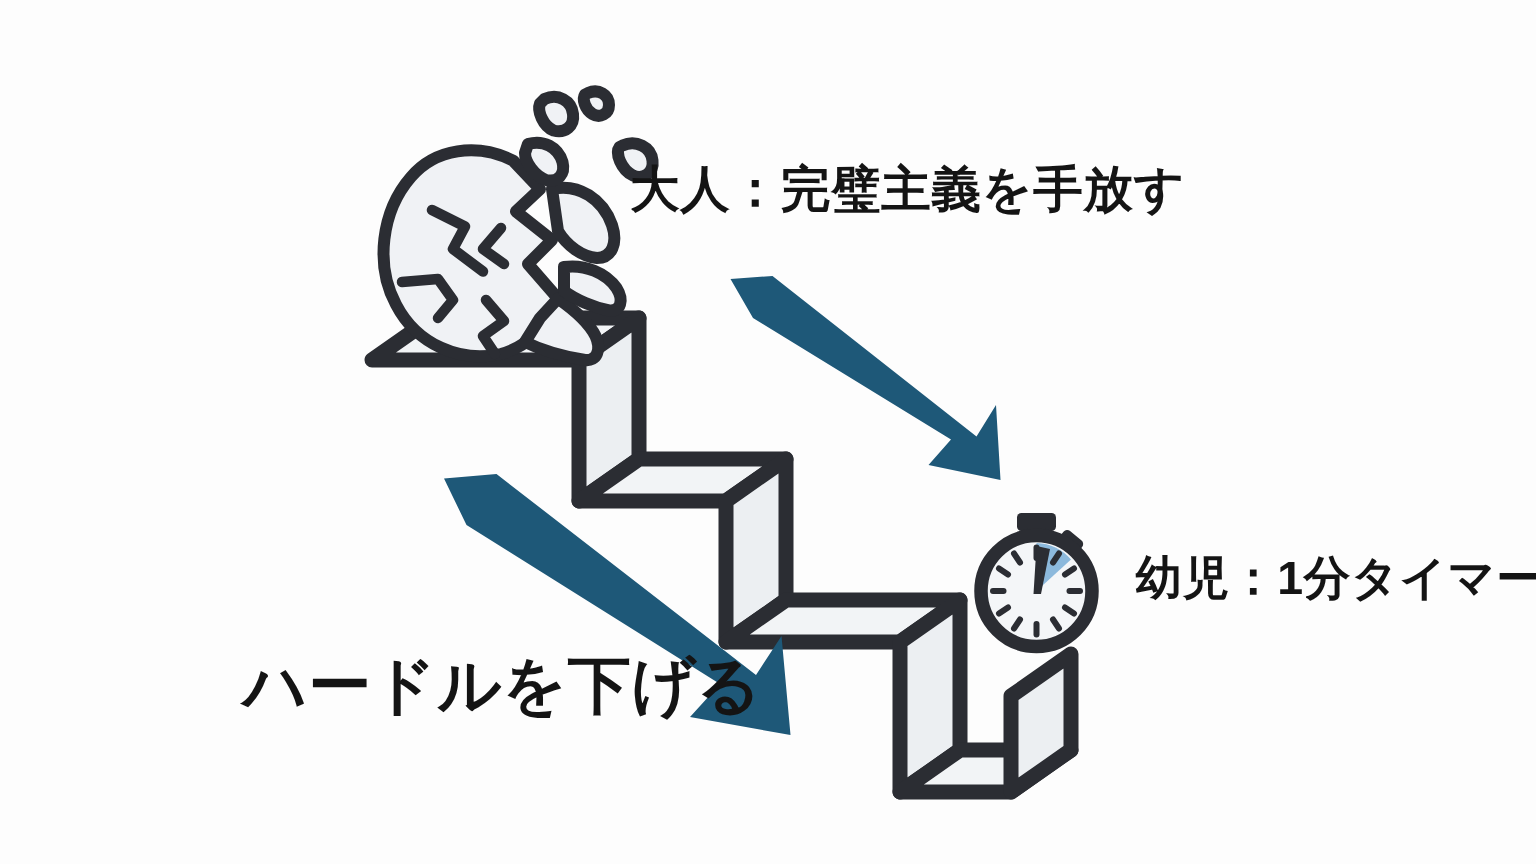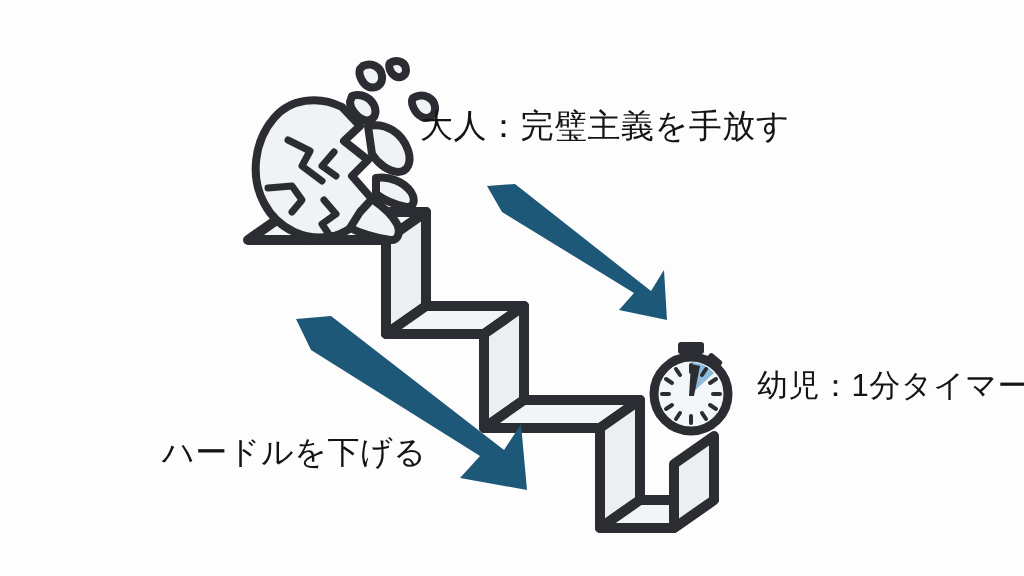--- a/index.html
+++ b/index.html
@@ -20,39 +20,39 @@
   #scene {
     position: absolute;
     left: 0;
     top: 0;
     width: 1024px;
     height: 576px;
   }
   .label {
     position: absolute;
     color: #141414;
-    font-weight: normal;
+    font-weight: bold;
     white-space: nowrap;
     letter-spacing: 0.5px;
     line-height: 1;
   }
   #label-adult {
     left: 420px;
     top: 109px;
     font-size: 33px;
   }
   #label-toddler {
     left: 757px;
     top: 370px;
     font-size: 31px;
   }
   #label-hurdle {
     left: 162px;
     top: 436px;
-    font-size: 32px;
+    font-size: 42px;
   }
 </style>
 </head>
 <body>
 
 <div id="canvas">
 
   <svg id="scene" viewBox="0 0 1024 576" xmlns="http://www.w3.org/2000/svg">
 
     <g>

